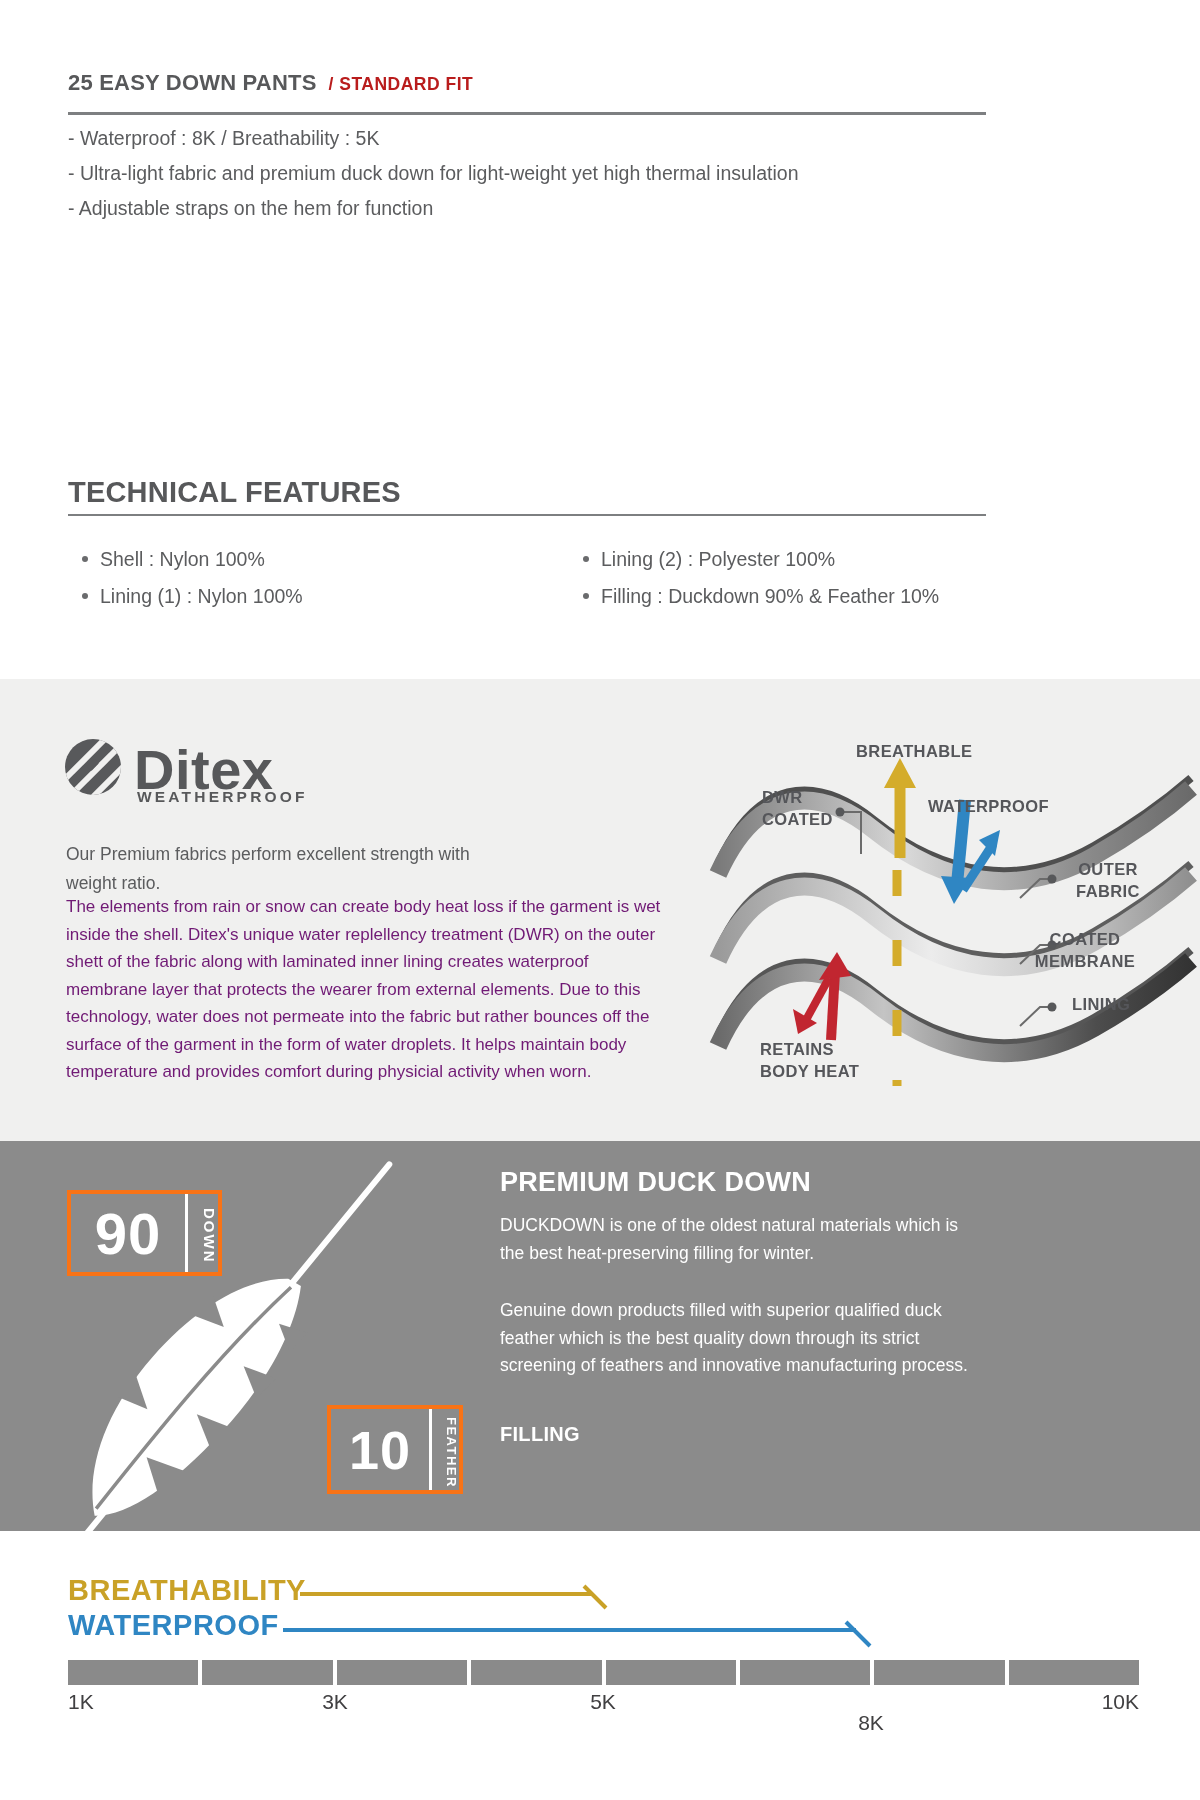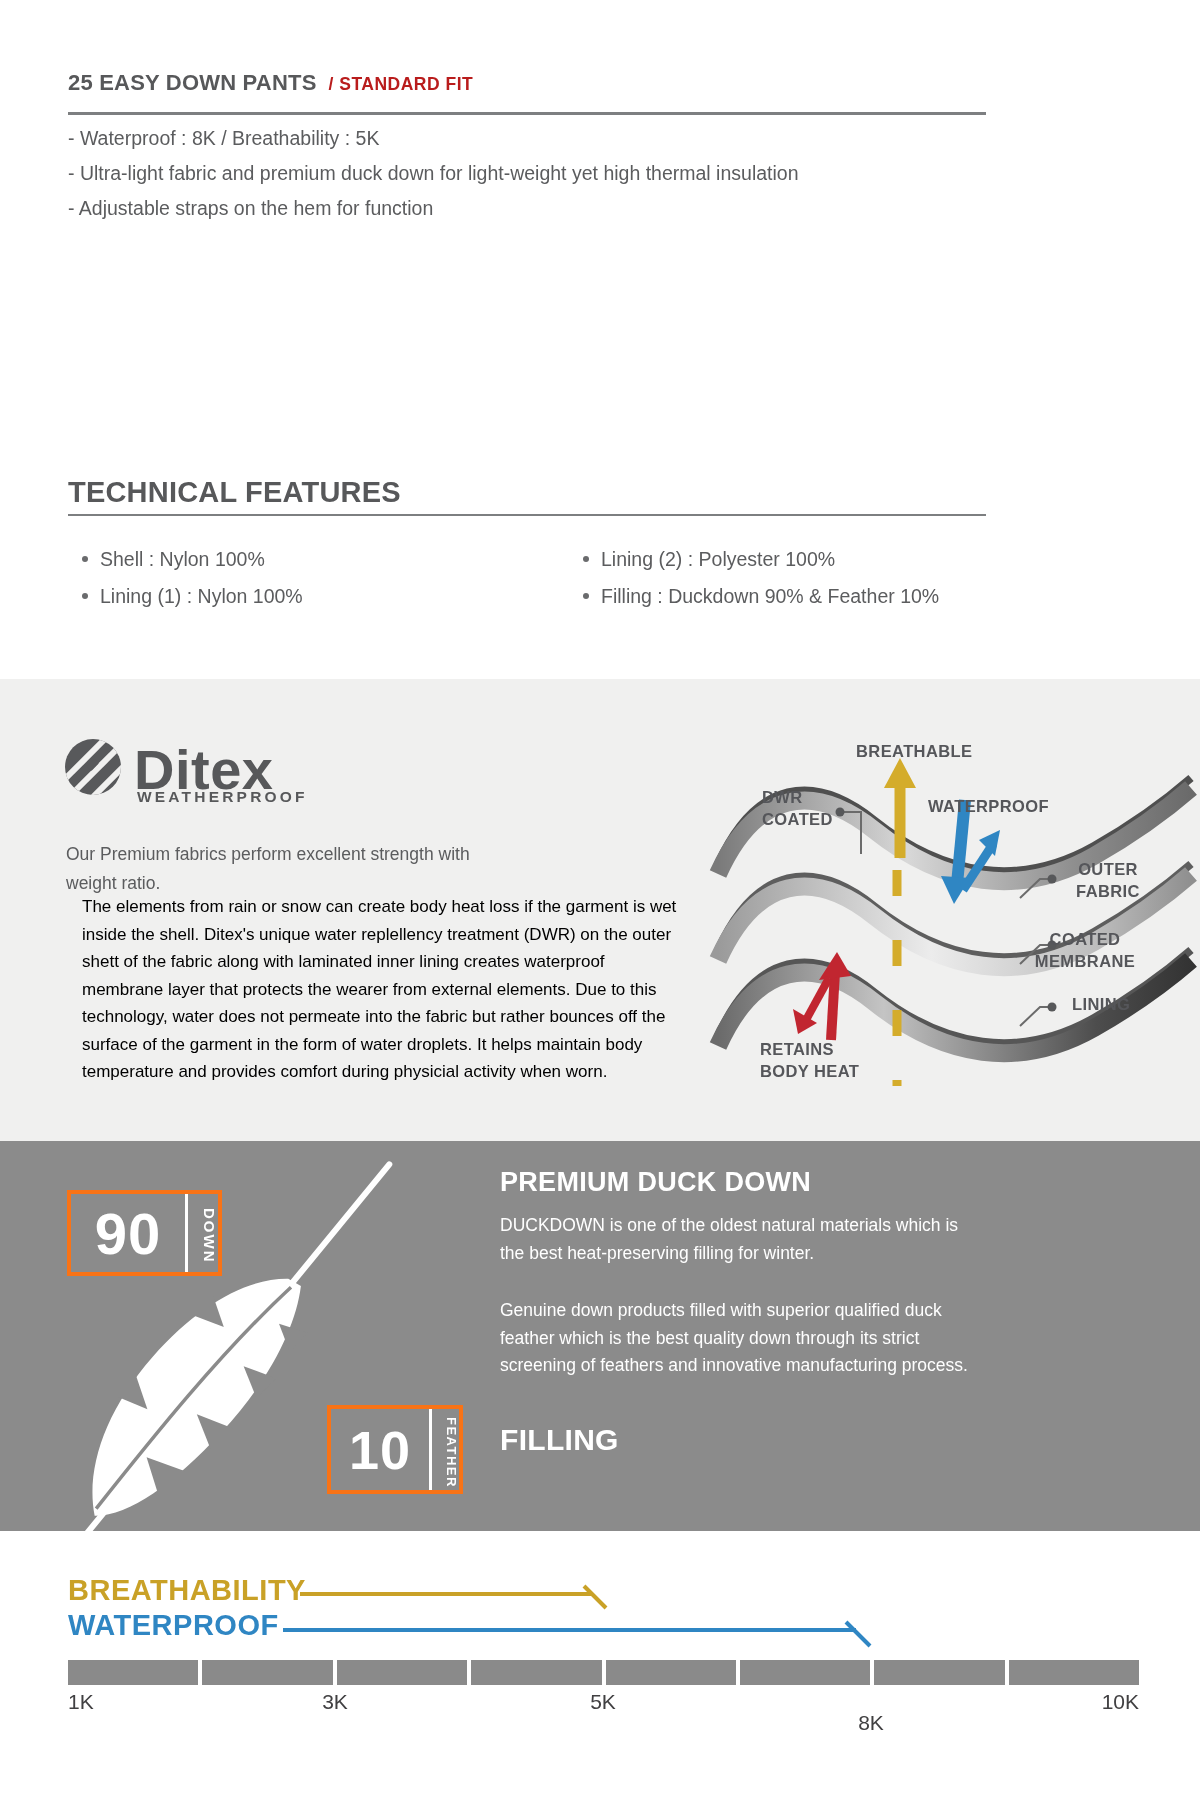--- a/index.html
+++ b/index.html
@@ -20,21 +20,21 @@
   .dot{width:6px;height:6px;border-radius:50%;background:#6A6B6D;margin-right:12px;position:relative;top:-4px;flex:none;}
 
   
   .band-light{left:0;top:679px;width:1200px;height:462px;background:#F0F0EF;}
   .band-dark{left:0;top:1141px;width:1200px;height:390px;background:#8B8B8B;}
 
   
   .brand{left:134px;top:737px;font-size:56px;font-weight:bold;color:#57585A;letter-spacing:0.5px;}
   .brand-sub{left:137px;top:788px;font-size:15.5px;font-weight:bold;color:#57585A;letter-spacing:3.2px;}
   .lead{left:66px;top:840px;width:420px;font-size:17.5px;line-height:29px;color:#5B5C5E;}
-  .para{left:82px;top:893px;width:600px;font-size:17px;line-height:27.5px;color:#000000;}
+  .para{left:66px;top:893px;width:600px;font-size:17px;line-height:27.5px;color:#701a75;}
 
   
   .dlabel{font-size:16.5px;font-weight:bold;color:#55565A;letter-spacing:0.4px;line-height:22px;}
 
   
   .badge{border:4px solid #f97316;display:flex;box-sizing:border-box;background:transparent;}
   .badge-num{flex:1;display:flex;align-items:center;justify-content:center;
              color:#fff;font-weight:bold;letter-spacing:1px;border-right:3px solid #fff;}
   .badge-vert{display:flex;justify-content:center;color:#fff;font-weight:bold;
               writing-mode:vertical-rl;letter-spacing:2px;padding-top:6px;box-sizing:border-box;}
@@ -211,21 +211,21 @@
   </div>
 
   <div class="abs badge" style="left:327px;top:1405px;width:136px;height:89px;">
     <div class="badge-num" style="font-size:54px;">10</div>
     <div class="badge-vert" style="width:27px;font-size:13px;letter-spacing:1.5px;">FEATHER</div>
   </div>
 
   <div class="abs h2w" style="left:500px;top:1167px;">PREMIUM DUCK DOWN</div>
   <div class="abs paraw" style="left:500px;top:1212px;">DUCKDOWN is one of the oldest natural materials which is the best heat-preserving filling for winter.</div>
   <div class="abs paraw" style="left:500px;top:1297px;">Genuine down products filled with superior qualified duck feather which is the best quality down through its strict screening of feathers and innovative manufacturing process.</div>
-  <div class="abs h2w" style="left:500px;top:1423px;font-size:30px;">FILLING</div>
+  <div class="abs h2w" style="left:500px;top:1423px;font-size:20px;">FILLING</div>
   <div class="abs wh" style="left:500px;top:1528px;font-size:24px;">DUCKDOWN (DOWN 90% &amp; FEATHER 10%)</div>
 
   <div class="abs scale-name" style="left:68px;top:1574px;color:#C9A127;">BREATHABILITY</div>
   <div class="abs scale-name" style="left:68px;top:1609px;color:#2F86C3;">WATERPROOF</div>
 
   <svg class="abs" style="left:0;top:1570px;" width="1200" height="90" viewBox="0 0 1200 90">
     <line x1="300" y1="24" x2="592" y2="24" stroke="#C9A127" stroke-width="4"></line>
     <line x1="584" y1="16" x2="606" y2="38" stroke="#C9A127" stroke-width="4"></line>
     <line x1="283" y1="60" x2="856" y2="60" stroke="#2F86C3" stroke-width="4"></line>
     <line x1="846" y1="52" x2="870" y2="76" stroke="#2F86C3" stroke-width="4"></line>

